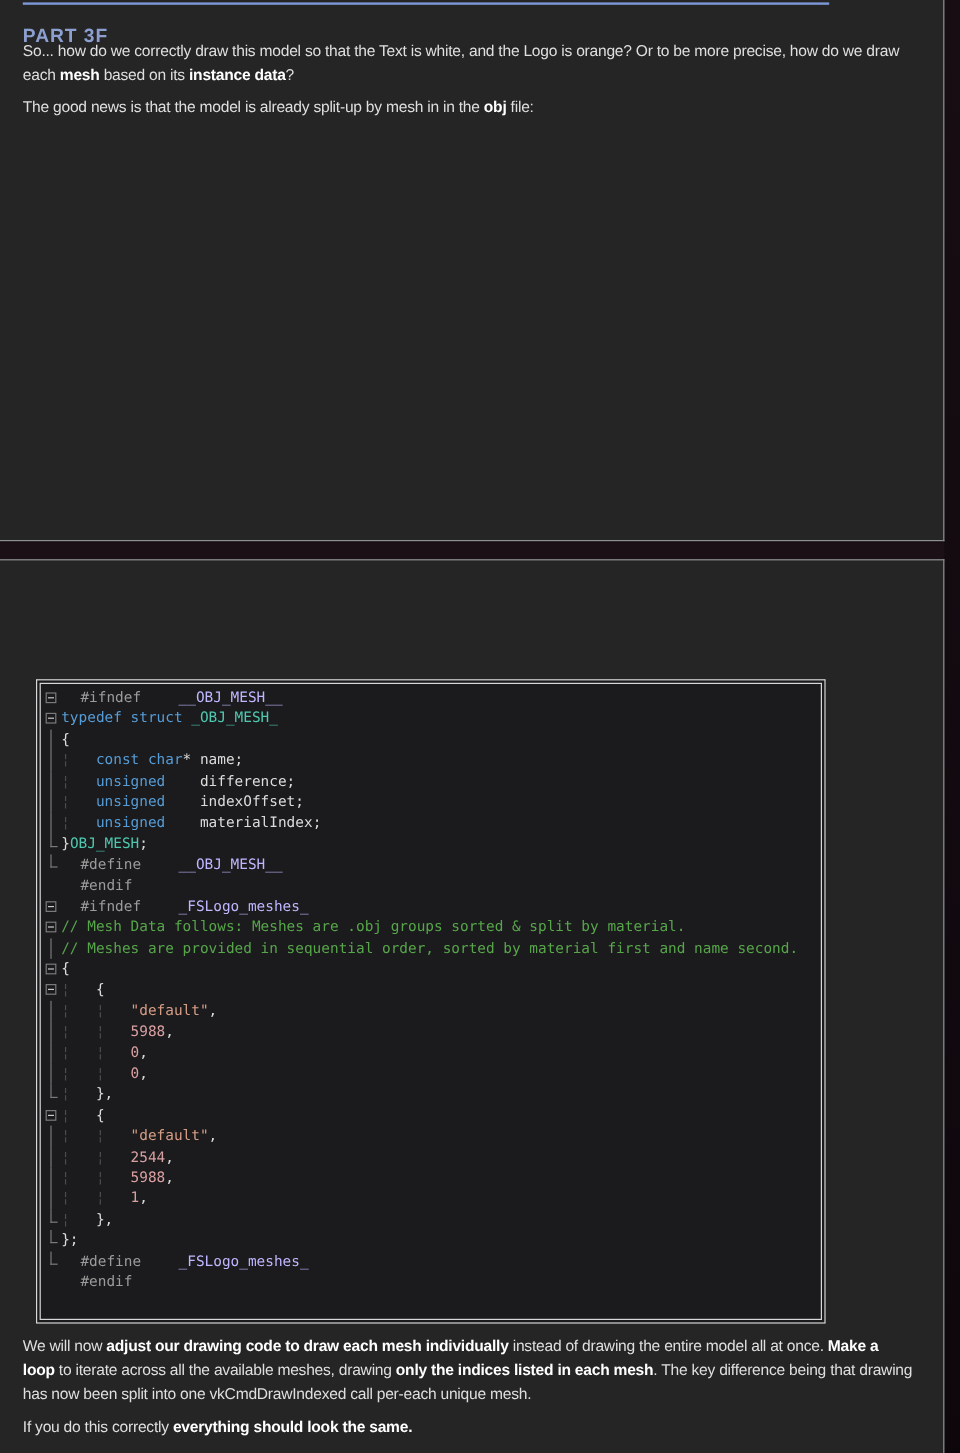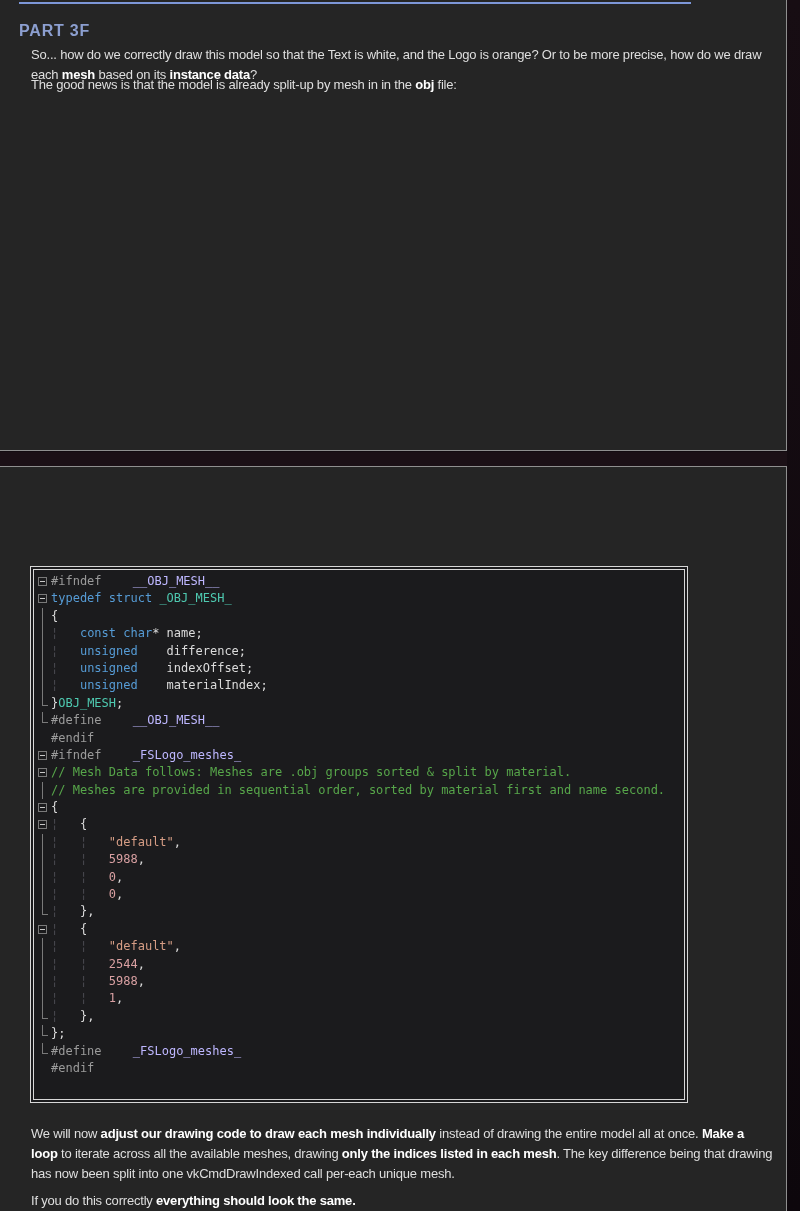--- a/index.html
+++ b/index.html
@@ -14,21 +14,21 @@
   }
   .page1 { top:0; height:451px; border-right:1px solid var(--border-panel); border-bottom:1px solid var(--border-panel); }
   .page2 { top:466px; height:745px; border-right:1px solid var(--border-panel); border-top:1px solid var(--border-panel); }
   .gap { position:absolute; left:0; top:452px; width:787px; height:14px; background:var(--bg-gap); }
   .rule { position:absolute; left:19px; top:2px; width:672px; height:2px; background:var(--rule-blue); }
   .heading {
     position:absolute; left:19px; top:22px; margin:0;
     font-size:16px; font-weight:bold; letter-spacing:0.8px; color:var(--heading-blue);
   }
   .para {
-    position:absolute; left:19px; width:742px; margin:12px;
+    position:absolute; left:19px; width:742px; margin:0;
     font-size:13px; line-height:20px; letter-spacing:-0.2px; color:var(--text-normal);
   }
   .para .b { font-weight:bold; color:var(--text-bold); }
 
   .codeblock {
     position:absolute; left:30px; top:99px; width:658px; height:537px;
     box-sizing:border-box; border:4px double var(--code-border);
     background:var(--code-bg); padding:3px 0 0 2px; overflow:hidden;
   }
   .cl { display:flex; height:17.4px; }
@@ -37,38 +37,38 @@
     content:""; position:absolute; left:2px; top:4px; width:9px; height:9px;
     box-sizing:border-box; border:1px solid var(--fold); background:var(--code-bg);
   }
   .m-b::after { content:""; position:absolute; left:4px; top:8px; width:5px; height:1px; background:var(--fold-bright); }
   .m-v::before { content:""; position:absolute; left:6px; top:0; width:1px; height:100%; background:var(--fold); }
   .m-c::before {
     content:""; position:absolute; left:6px; top:0; width:5px; height:58%;
     border-left:1px solid var(--fold); border-bottom:1px solid var(--fold);
   }
   .t { white-space:pre; font-family:"DejaVu Sans Mono", monospace; font-size:12px; line-height:17.4px; }
-  .tk-pp  { color:var(--tok-pp); }
+  .tk-pp  { color:var(--tok-pp);margin-left:16px; }
   .tk-mac { color:var(--tok-mac);margin-left:24px; }
   .tk-kw  { color:var(--tok-kw); }
   .tk-ty  { color:var(--tok-ty); }
   .tk-id  { color:var(--tok-id); }
   .tk-cm  { color:var(--tok-cm); }
   .tk-str { color:var(--tok-str); }
   .tk-num { color:var(--tok-num); }
   .tk-gd  { color:var(--tok-gd); }
 </style>
 </head>
 <body>
 
 <div class="page page1">
   <div class="rule"></div>
   <h2 class="heading">PART 3F</h2>
   <p class="para" style="top:33px"><span>So... how do we correctly draw this model so that the Text is white, and the Logo is orange? Or to be more precise, how do we draw each </span><span class="b">mesh</span><span> based on its </span><span class="b">instance data</span><span>?</span></p>
-  <p class="para" style="top:63px"><span>The good news is that the model is already split-up by mesh in in the </span><span class="b">obj</span><span> file:</span></p>
+  <p class="para" style="top:79px"><span>The good news is that the model is already split-up by mesh in in the </span><span class="b">obj</span><span> file:</span></p>
   <div style="position:absolute; left:0; top:104px; width:786px; height:346px;"></div>
 </div>
 
 <div class="gap"></div>
 
 <div class="page page2">
   <div class="codeblock">
     <div class="code-lines">
         <div class="cl">
           <span class="m m-b"></span>

